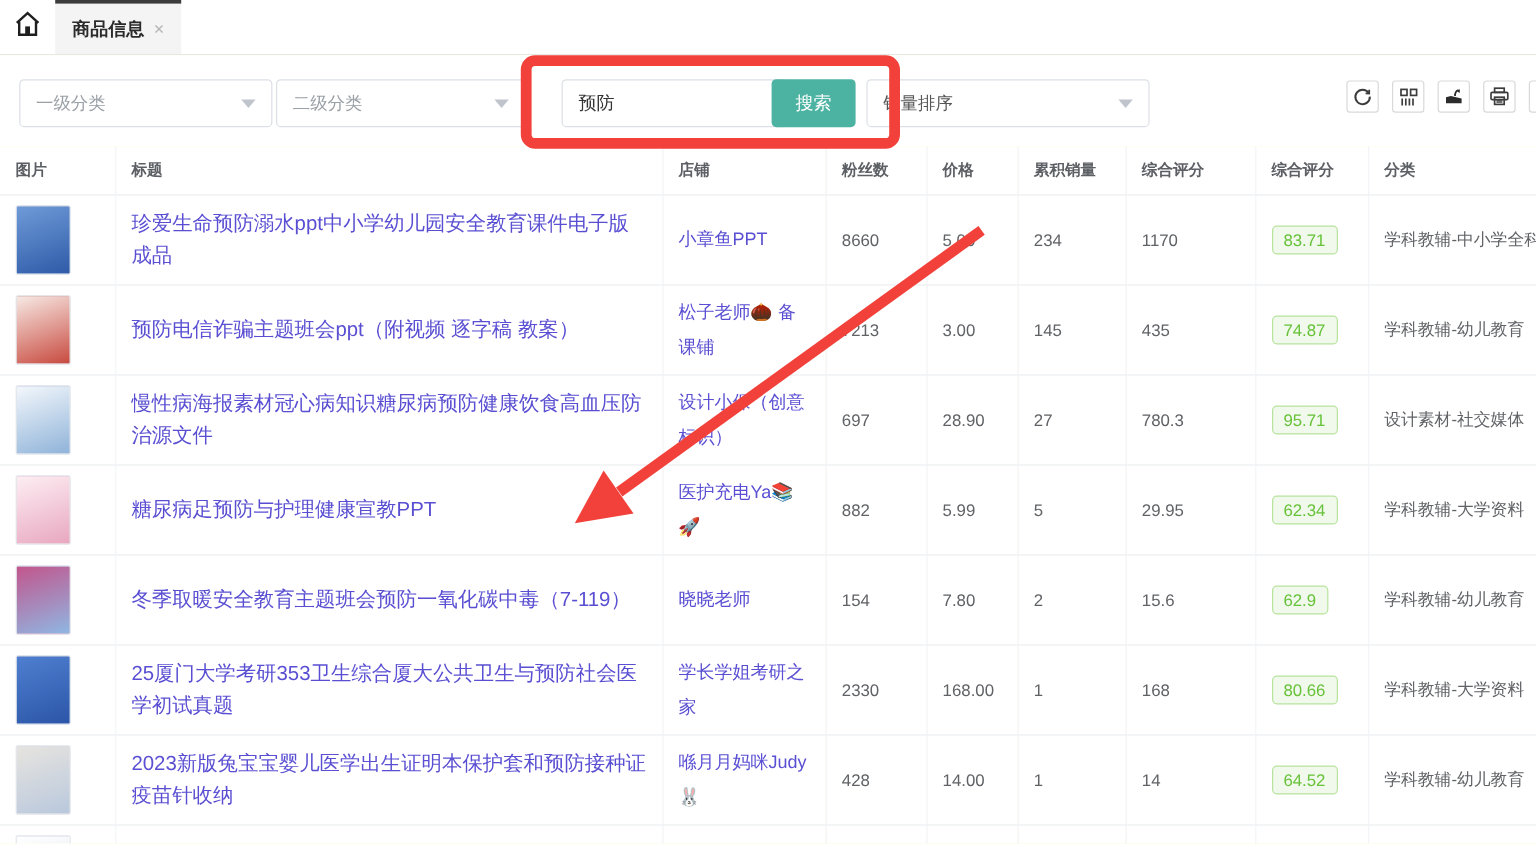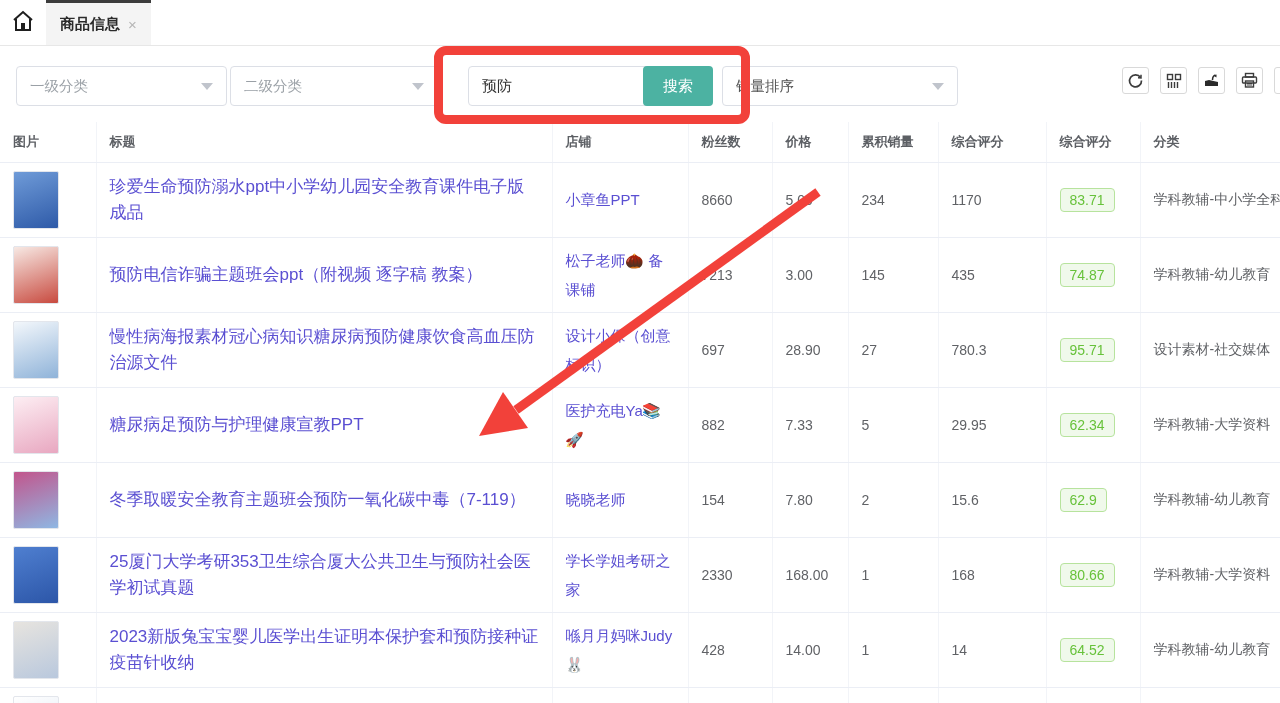--- a/index.html
+++ b/index.html
@@ -215,21 +215,21 @@
     <td>设计素材-社交媒体</td>
   </tr>
 
   <tr>
     <td>
               <div class="thumb" style="background: linear-gradient(160deg, rgb(253, 238, 243), rgb(232, 167, 192));"></div>
             </td>
     <td><span class="link">糖尿病足预防与护理健康宣教PPT</span></td>
     <td><span class="link shop">医护充电Ya📚 🚀</span></td>
     <td>882</td>
-    <td>7.33</td>
+    <td>5.99</td>
     <td>5</td>
     <td>29.95</td>
     <td><span class="badge success">62.34</span></td>
     <td>学科教辅-大学资料</td>
   </tr>
 
   <tr>
     <td>
               <div class="thumb" style="background: linear-gradient(160deg, rgb(194, 85, 140), rgb(143, 183, 227));"></div>
             </td>

